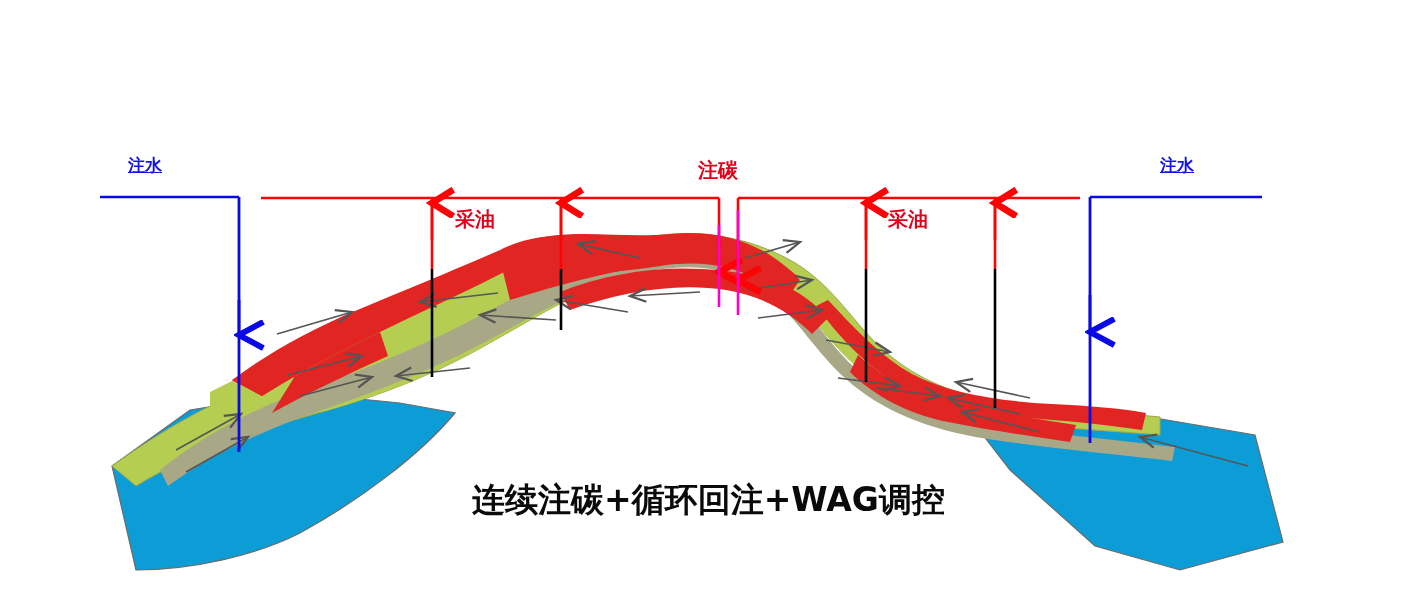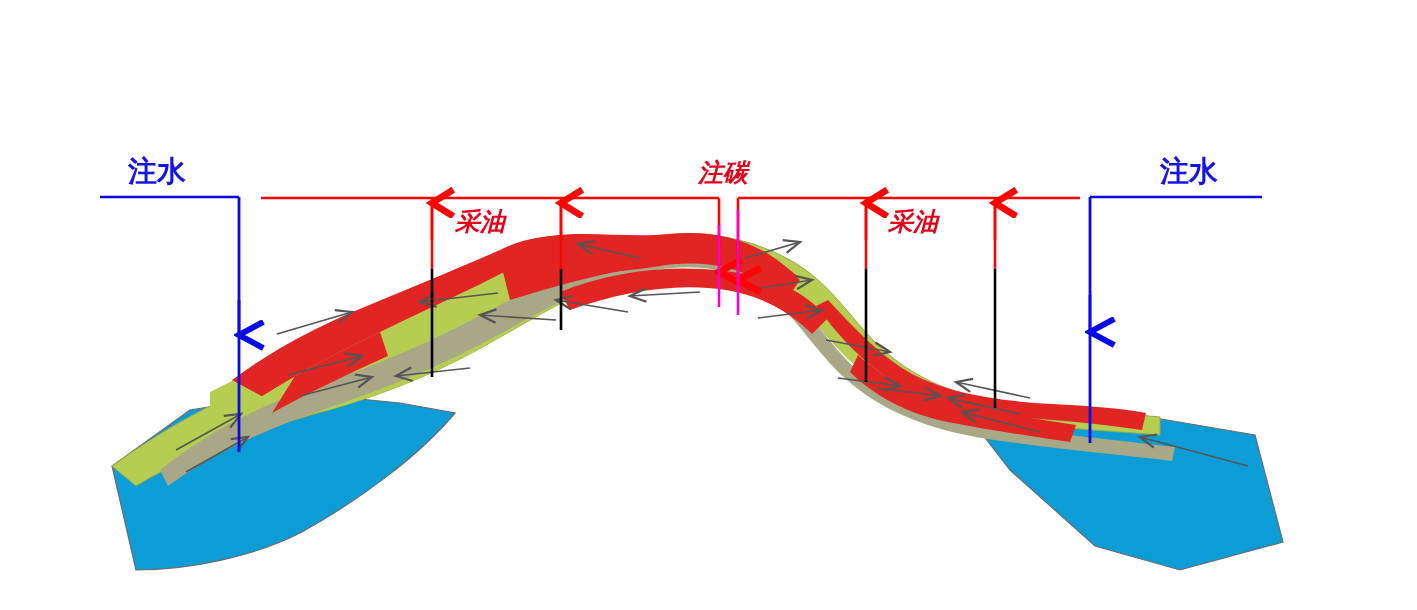--- a/index.html
+++ b/index.html
@@ -43,26 +43,26 @@
     font-size: 35px;
     font-weight: bold;
     white-space: nowrap;
     letter-spacing: 0px;
   }
   .title-blue { color: #1414E6; }
   .title-red  { color: #E2001A; }
   .sub { font-size: 0.62em; vertical-align: -0.35em; }
   .lbl-blue {
     color: #1414E6;
-    font-size: 29px;
+    font-size: 17px;
+    text-decoration: underline;
   }
   .lbl-red {
     color: #E2001A;
-    font-size: 25px;
-    font-style: italic;
+    font-size: 20px;
   }
   #caption {
     position: absolute;
     left: 0;
     top: 478px;
     width: 1417px;
     text-align: center;
     color: #0A0A0A;
     font-size: 33px;
     font-weight: bold;
@@ -261,14 +261,15 @@
   <div class="txt lbl-blue" style="left:128px; top:157px;">注水</div>
 
   <div class="txt lbl-blue" style="left:1160px; top:157px;">注水</div>
 
   <div class="txt lbl-red" style="left:698px; top:160px;">注碳</div>
 
   <div class="txt lbl-red" style="left:455px; top:209px;">采油</div>
 
   <div class="txt lbl-red" style="left:888px; top:209px;">采油</div>
 
+  <div id="caption">连续注碳+循环回注+WAG调控</div>
 
 </div>
 
 </body></html>

